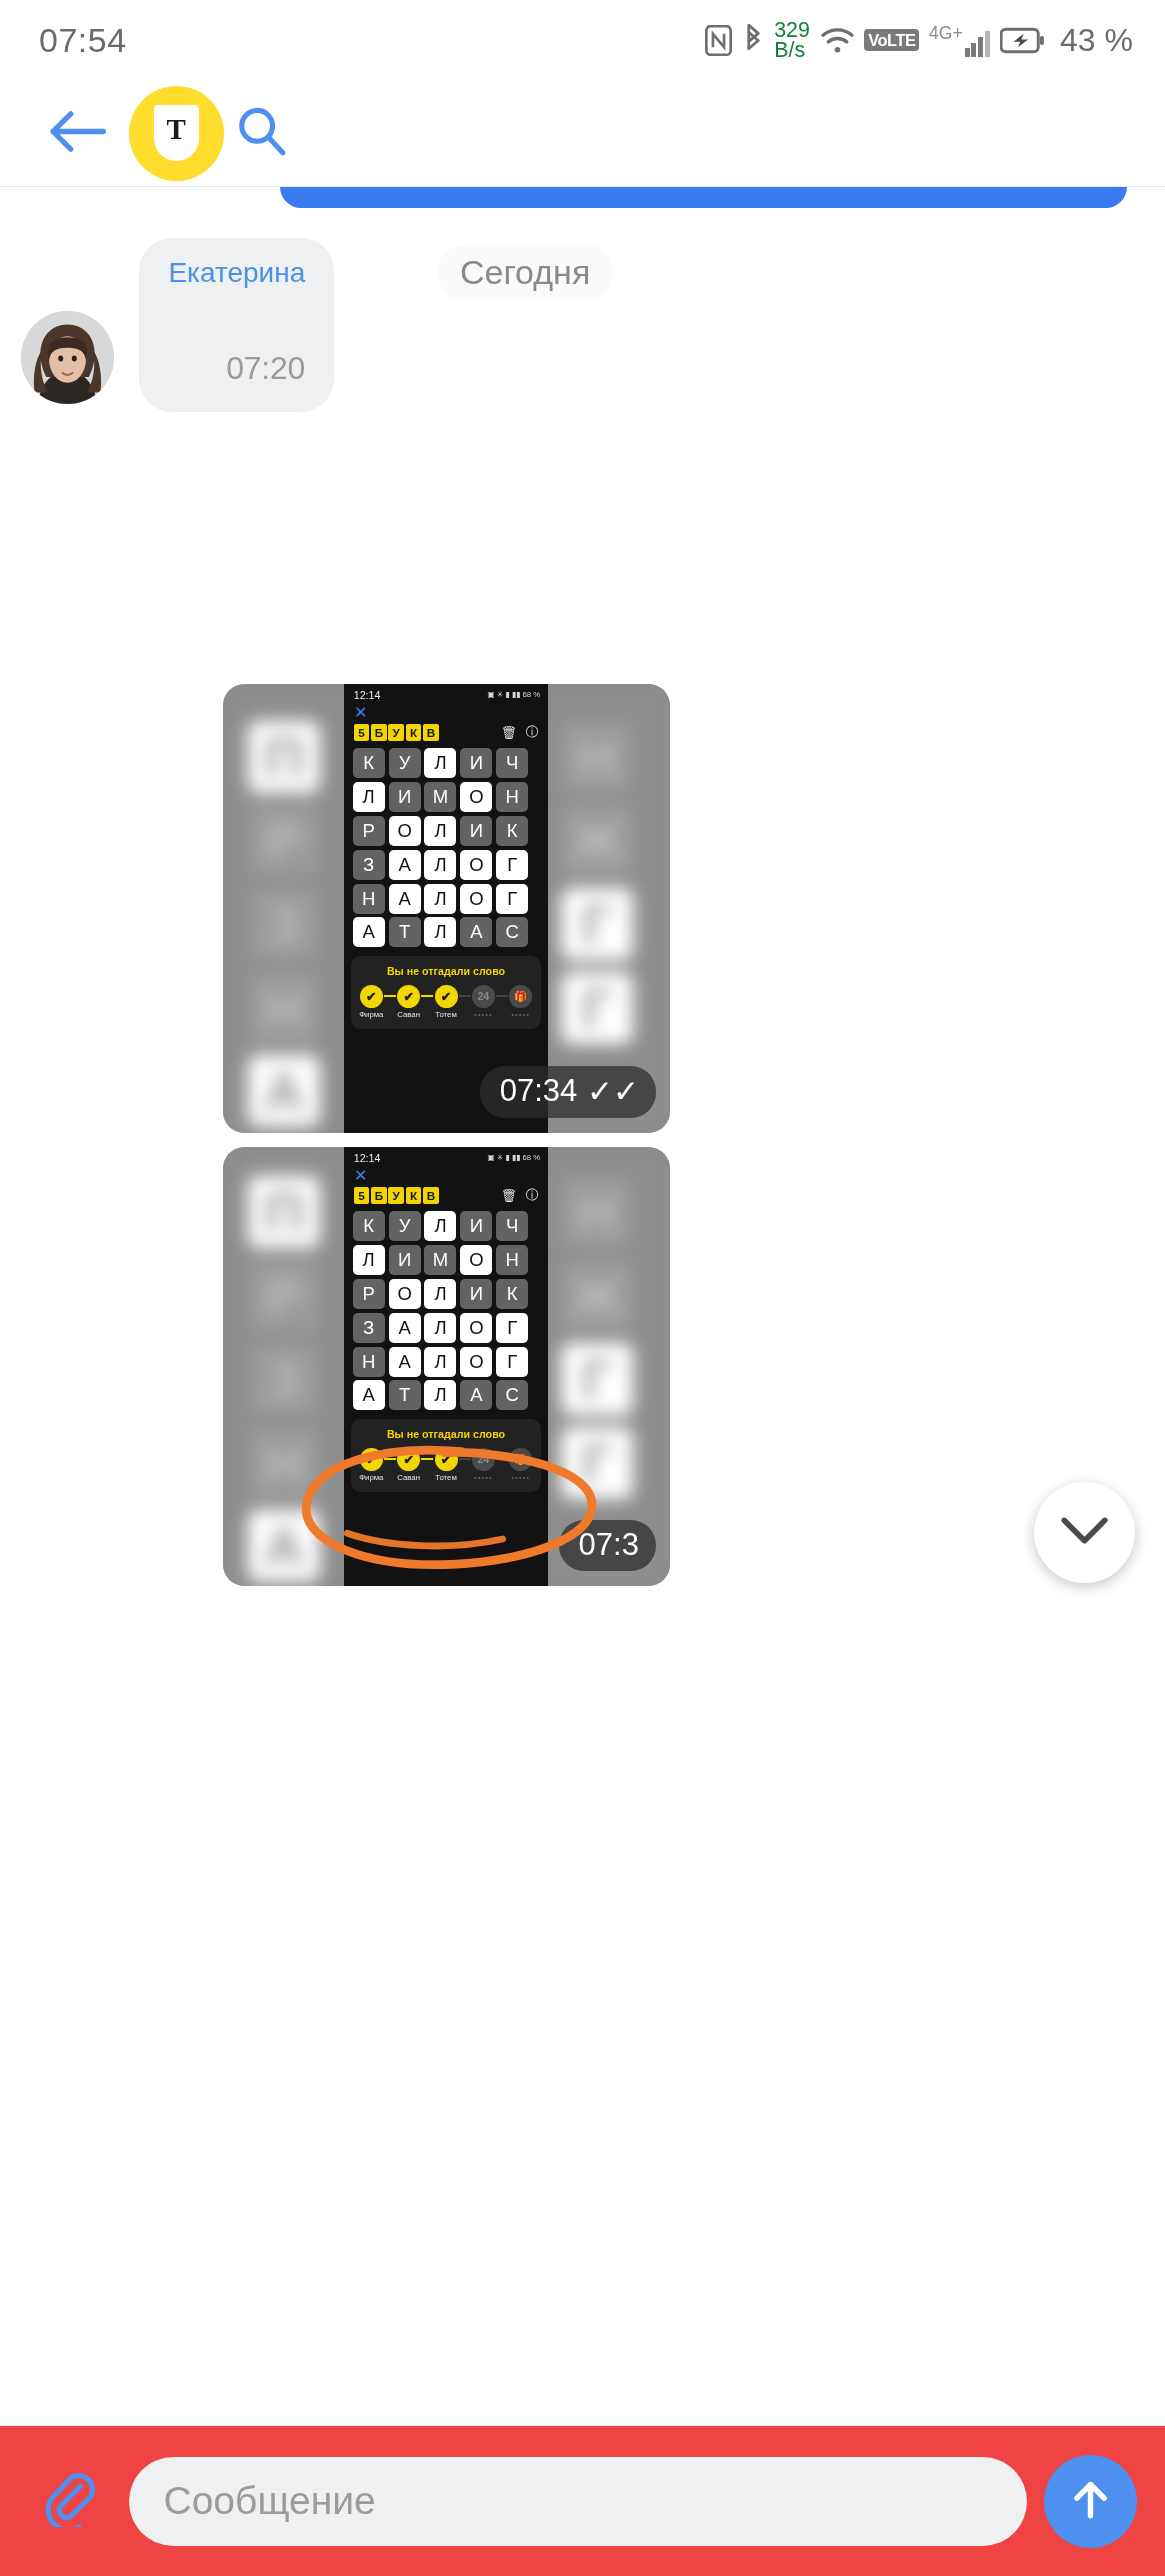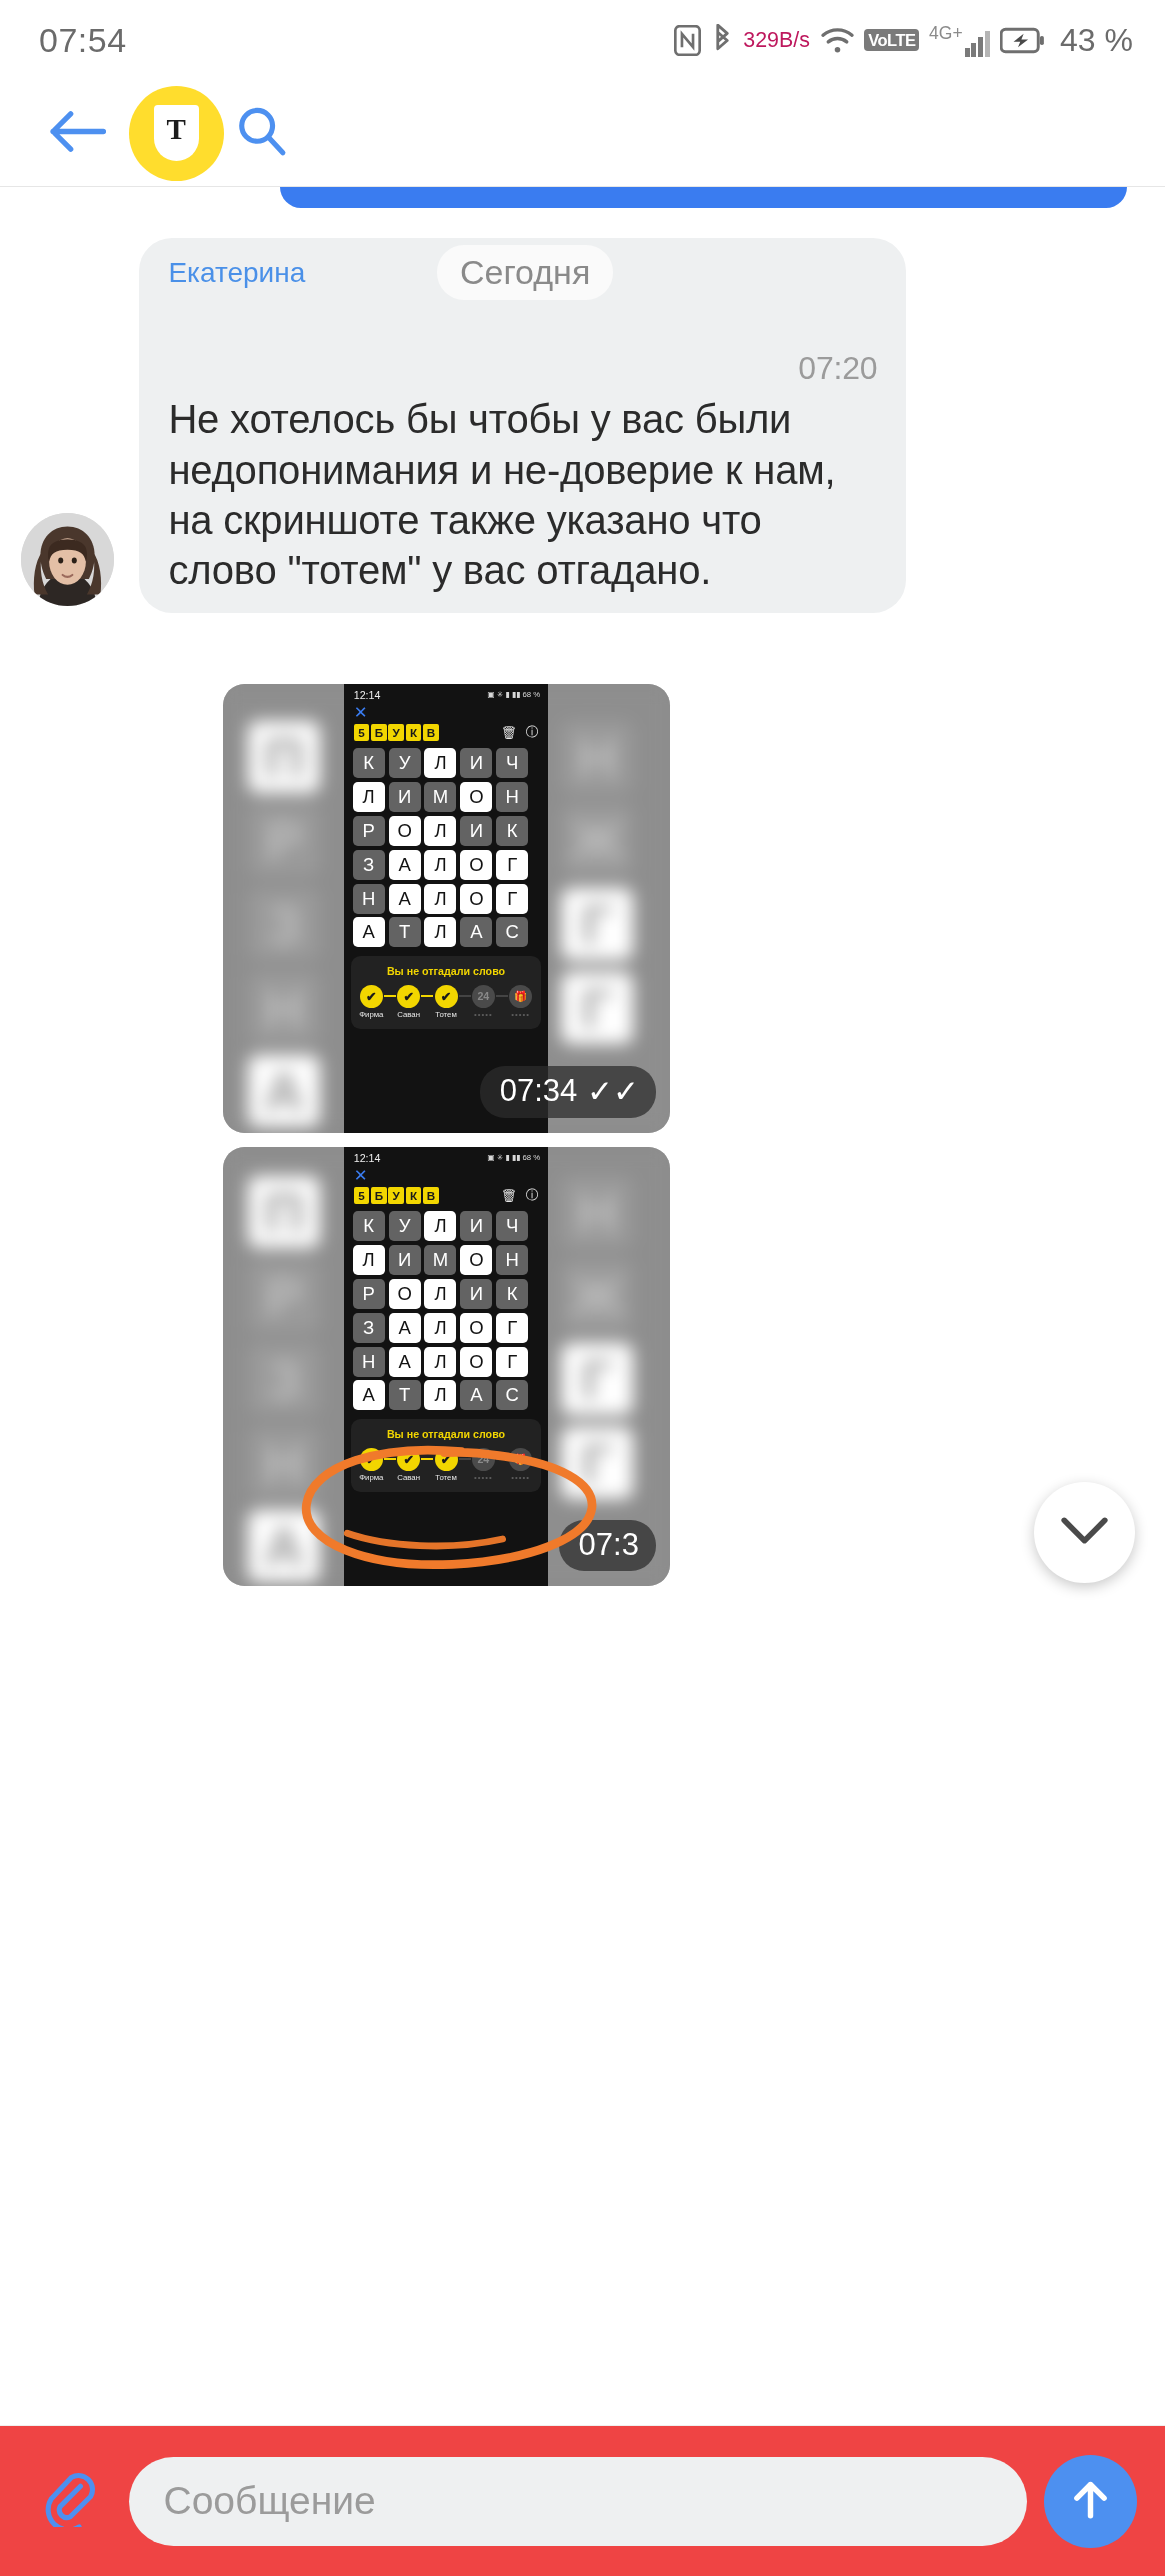--- a/index.html
+++ b/index.html
@@ -14,21 +14,21 @@
   
   .statusbar{
     height:80px; width:1166px;
     display:flex; align-items:center; justify-content:space-between;
     padding:0 33px 0 39px;
     background:#fff;
   }
   .sb-clock{ font-size:34px; color:#6b6b6b; letter-spacing:0.5px; }
   .sb-right{ display:flex; align-items:center; gap:9.7px; color:#6f6f6f; }
   .sb-ico{ display:flex; align-items:center; justify-content:center; }
-  .sb-net{ display:flex; flex-direction:row; align-items:center; line-height:.95; font-size:21.4px; color:#be185d;}
+  .sb-net{ display:flex; flex-direction:column; line-height:.95; font-size:21.4px; color:#15803d;}
   .sb-volte{
     background:#7a7a7a; color:#fff; font-size:16.5px; font-weight:bold;
     border-radius:3.9px; padding:1.9px 3.9px; letter-spacing:-0.5px;
   }
   .sb-4g{ display:flex; align-items:flex-end; gap:2px; }
   .sb-4g .lbl{ font-size:17.5px; color:#8b8b8b; margin-bottom:13.6px;}
   .bars{ display:flex; align-items:flex-end; gap:1.9px; height:27px;}
   .bars i{ width:4.9px; background:#7a7a7a; display:block;}
   .bars i:nth-child(1){height:9.7px;} .bars i:nth-child(2){height:14.6px;}
   .bars i:nth-child(3){height:20.4px;} .bars i:nth-child(4){height:26px; background:#b5b5b5;}
@@ -271,21 +271,20 @@
         <ellipse cx="55" cy="49" rx="2.6" ry="3" fill="#2b2018"></ellipse>
         <path d="M43 64q5 4 10 0" stroke="#9b6a5c" stroke-width="2.2" fill="none" stroke-linecap="round"></path>
         <path d="M22 40c-4 18 0 34 6 44H14c-2-14 0-34 8-44z" fill="#4a372c"></path>
         <path d="M74 40c4 18 0 34-6 44h14c2-14 0-34-8-44z" fill="#4a372c"></path>
       </svg>
     </div>
     <div class="bubble">
       <div class="sender">Екатерина</div>
       <div class="msg-text">
         <span class="msg-time">07:20</span>
-        <span>Не хотелось бы чтобы у вас были недопонимания и не-доверие к нам, на скриншоте также указано что слово "тотем" у вас отгадано.</span>
       </div>
     </div>
   </div>
 
   <div class="today-chip">Сегодня</div>
 
   <div class="shot shot-1">
     <div class="blurbg">
       <div class="tile" style="left:25px;top:37px;width:72px;height:72px;">П</div>
       <div class="tile dim" style="left:25px;top:120px;width:72px;height:72px;">Р</div>

